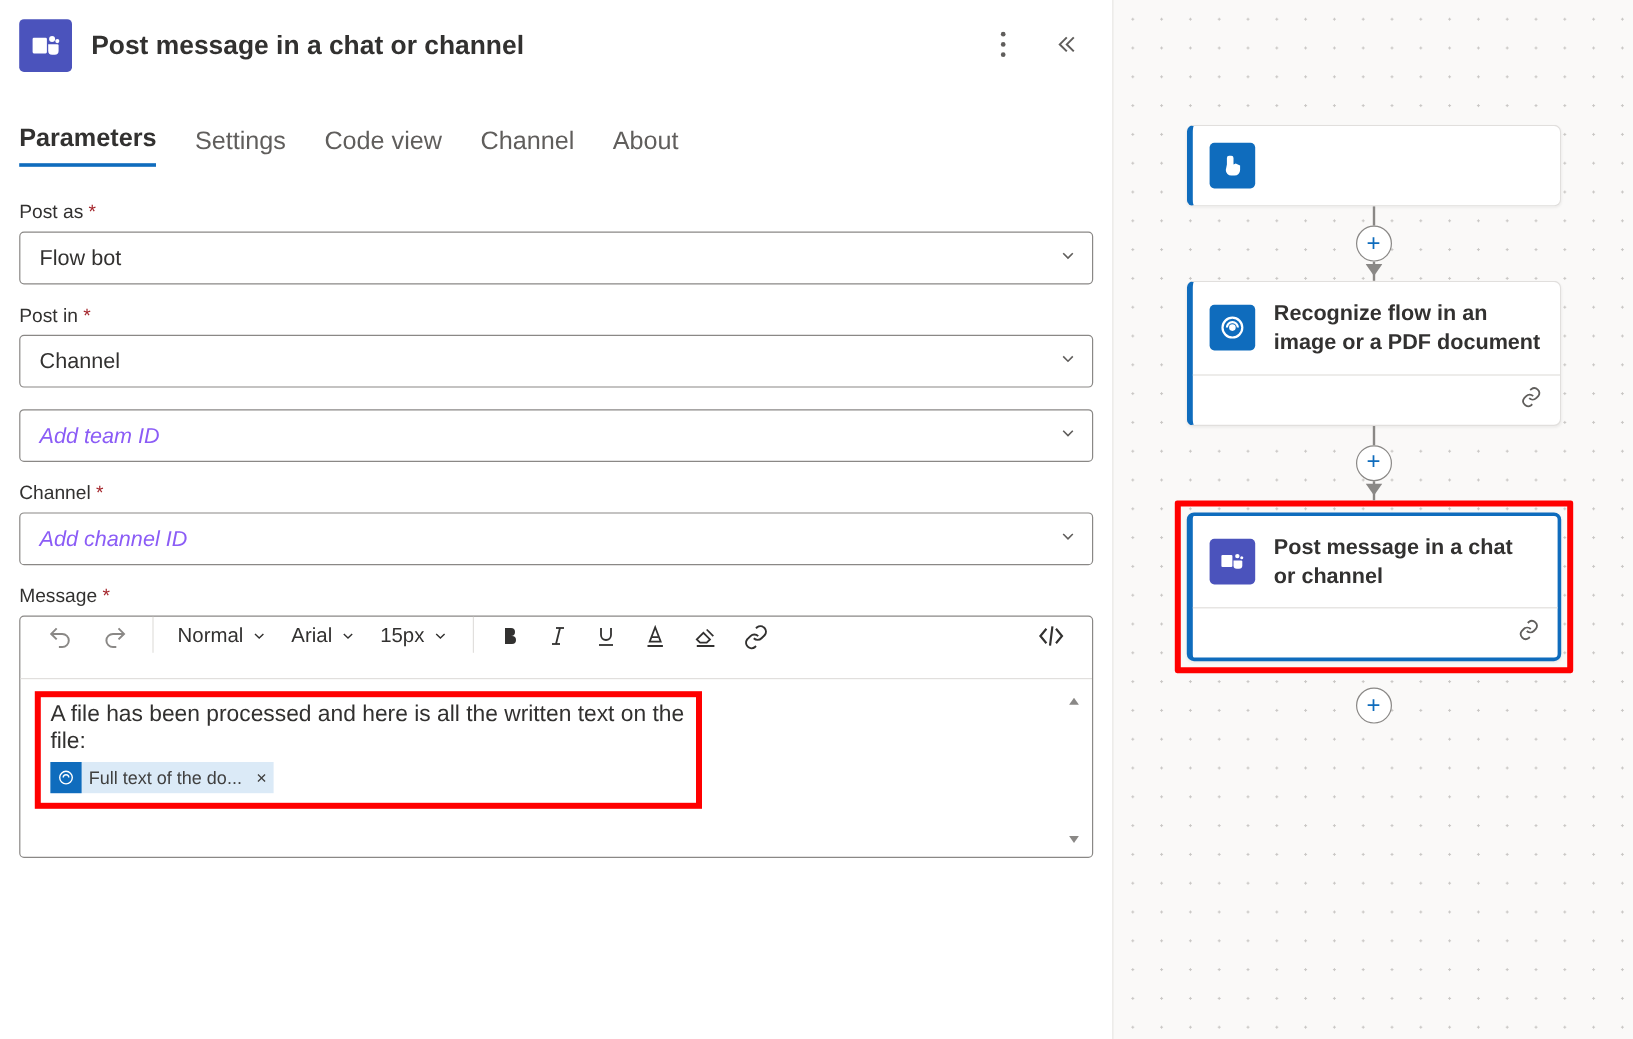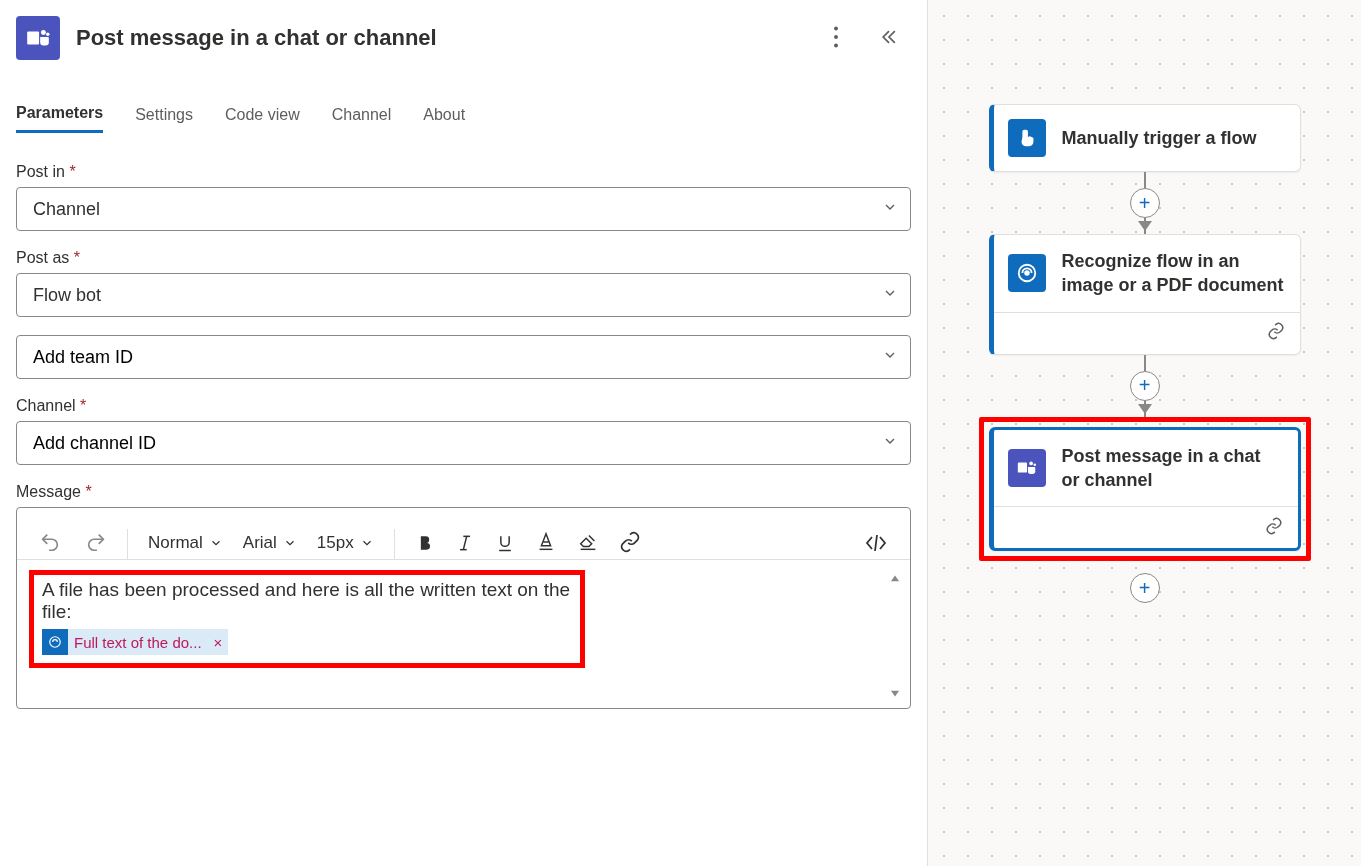--- a/index.html
+++ b/index.html
@@ -52,21 +52,21 @@
     color: #605e5c;
     padding: 4px;
   }
   .tabs {
     display: flex;
     gap: 32px;
     margin-top: 24px;
     margin-bottom: 30px;
   }
   .tab {
-    font-size: 16px;
+    font-size: 21px;
     color: #605e5c;
     padding-bottom: 8px;
     cursor: pointer;
     background: none;
     border: none;
   }
   .tab.active {
     color: #323130;
     font-weight: 600;
     border-bottom: 3px solid #0f6cbd;
@@ -85,29 +85,29 @@
     align-items: center;
     justify-content: space-between;
     border: 1px solid #8a8886;
     border-radius: 4px;
     height: 44px;
     padding: 0 12px 0 16px;
     font-size: 18px;
     cursor: pointer;
     background: #fff;
   }
-  .select-input .placeholder { color: #000000; }
+  .select-input .placeholder { color: #8b5cf6; font-style: italic; }
   .chevron { color: #605e5c; }
   .editor-field {
     border: 1px solid #8a8886;
     border-radius: 4px;
   }
   .ed-toolbar {
     display: flex;
-    align-items: flex-end;
+    align-items: flex-start;
     height: 52px;
     padding: 0 14px;
     gap: 4px;
     border-bottom: 1px solid #e1dfdd;
   }
   .ed-group {
     display: flex;
     align-items: center;
     gap: 8px;
   }
@@ -145,21 +145,21 @@
     cursor: pointer;
   }
   .token-icon {
     width: 26px;
     height: 26px;
     background: #0f6cbd;
     display: flex;
     align-items: center;
     justify-content: center;
   }
-  .token span { padding: 0 6px; color: #be185d; }
+  .token span { padding: 0 6px; color: #404040; }
   .token-x { padding-right: 6px; color: #323130; cursor: pointer; }
   .scroll-arrows {
     position: absolute;
     right: 8px;
     display: flex;
     flex-direction: column;
     justify-content: space-between;
     top: 12px;
     bottom: 8px;
     color: #8a8886;
@@ -294,33 +294,33 @@
 
   <div class="tabs">
     <button class="tab active">Parameters</button>
     <button class="tab">Settings</button>
     <button class="tab">Code view</button>
     <button class="tab">Channel</button>
     <button class="tab">About</button>
   </div>
 
   <div class="field">
+    <div class="field-label"><span>Post as</span> <span class="req">*</span></div>
+    <div class="select-input">
+      <span>Flow bot</span>
+      <span class="chevron"><svg width="16" height="16" viewBox="0 0 24 24" fill="none" stroke="currentColor" stroke-width="2">
+            <path d="M6 9l6 6 6-6"></path>
+          </svg></span>
+    </div>
+  </div>
+
+  <div class="field">
     <div class="field-label"><span>Post in</span> <span class="req">*</span></div>
     <div class="select-input">
       <span>Channel</span>
-      <span class="chevron"><svg width="16" height="16" viewBox="0 0 24 24" fill="none" stroke="currentColor" stroke-width="2">
-            <path d="M6 9l6 6 6-6"></path>
-          </svg></span>
-    </div>
-  </div>
-
-  <div class="field">
-    <div class="field-label"><span>Post as</span> <span class="req">*</span></div>
-    <div class="select-input">
-      <span>Flow bot</span>
       <span class="chevron"><svg width="16" height="16" viewBox="0 0 24 24" fill="none" stroke="currentColor" stroke-width="2">
             <path d="M6 9l6 6 6-6"></path>
           </svg></span>
     </div>
   </div>
 
   <div class="field">
     <div class="select-input">
       <span class="placeholder">Add team ID</span>
       <span class="chevron"><svg width="16" height="16" viewBox="0 0 24 24" fill="none" stroke="currentColor" stroke-width="2">
@@ -454,21 +454,20 @@
 <div class="right-canvas">
   <div class="flow-col">
 
     <div class="node">
       <div class="node-head">
         <div class="node-icon" style="background:#0f6cbd">
           <svg width="22" height="22" viewBox="0 0 24 24" fill="#fff">
               <path d="M11 3a2 2 0 0 1 2 2v6l2-1 2 1 2 1v4a5 5 0 0 1-5 5h-3a5 5 0 0 1-5-5l1-5V5a2 2 0 0 1 2-2z"></path>
             </svg>
         </div>
-        <div class="node-title">Manually trigger a flow</div>
       </div>
     </div>
 
     <div class="connector">
       <div class="line-top"></div>
       <button class="add-circle">+</button>
       <div class="line-bot"></div>
       <span class="arrow-head"><svg width="14" height="10" viewBox="0 0 14 10" fill="currentColor">
             <path d="M7 10L0 0h14z"></path>
           </svg></span>

